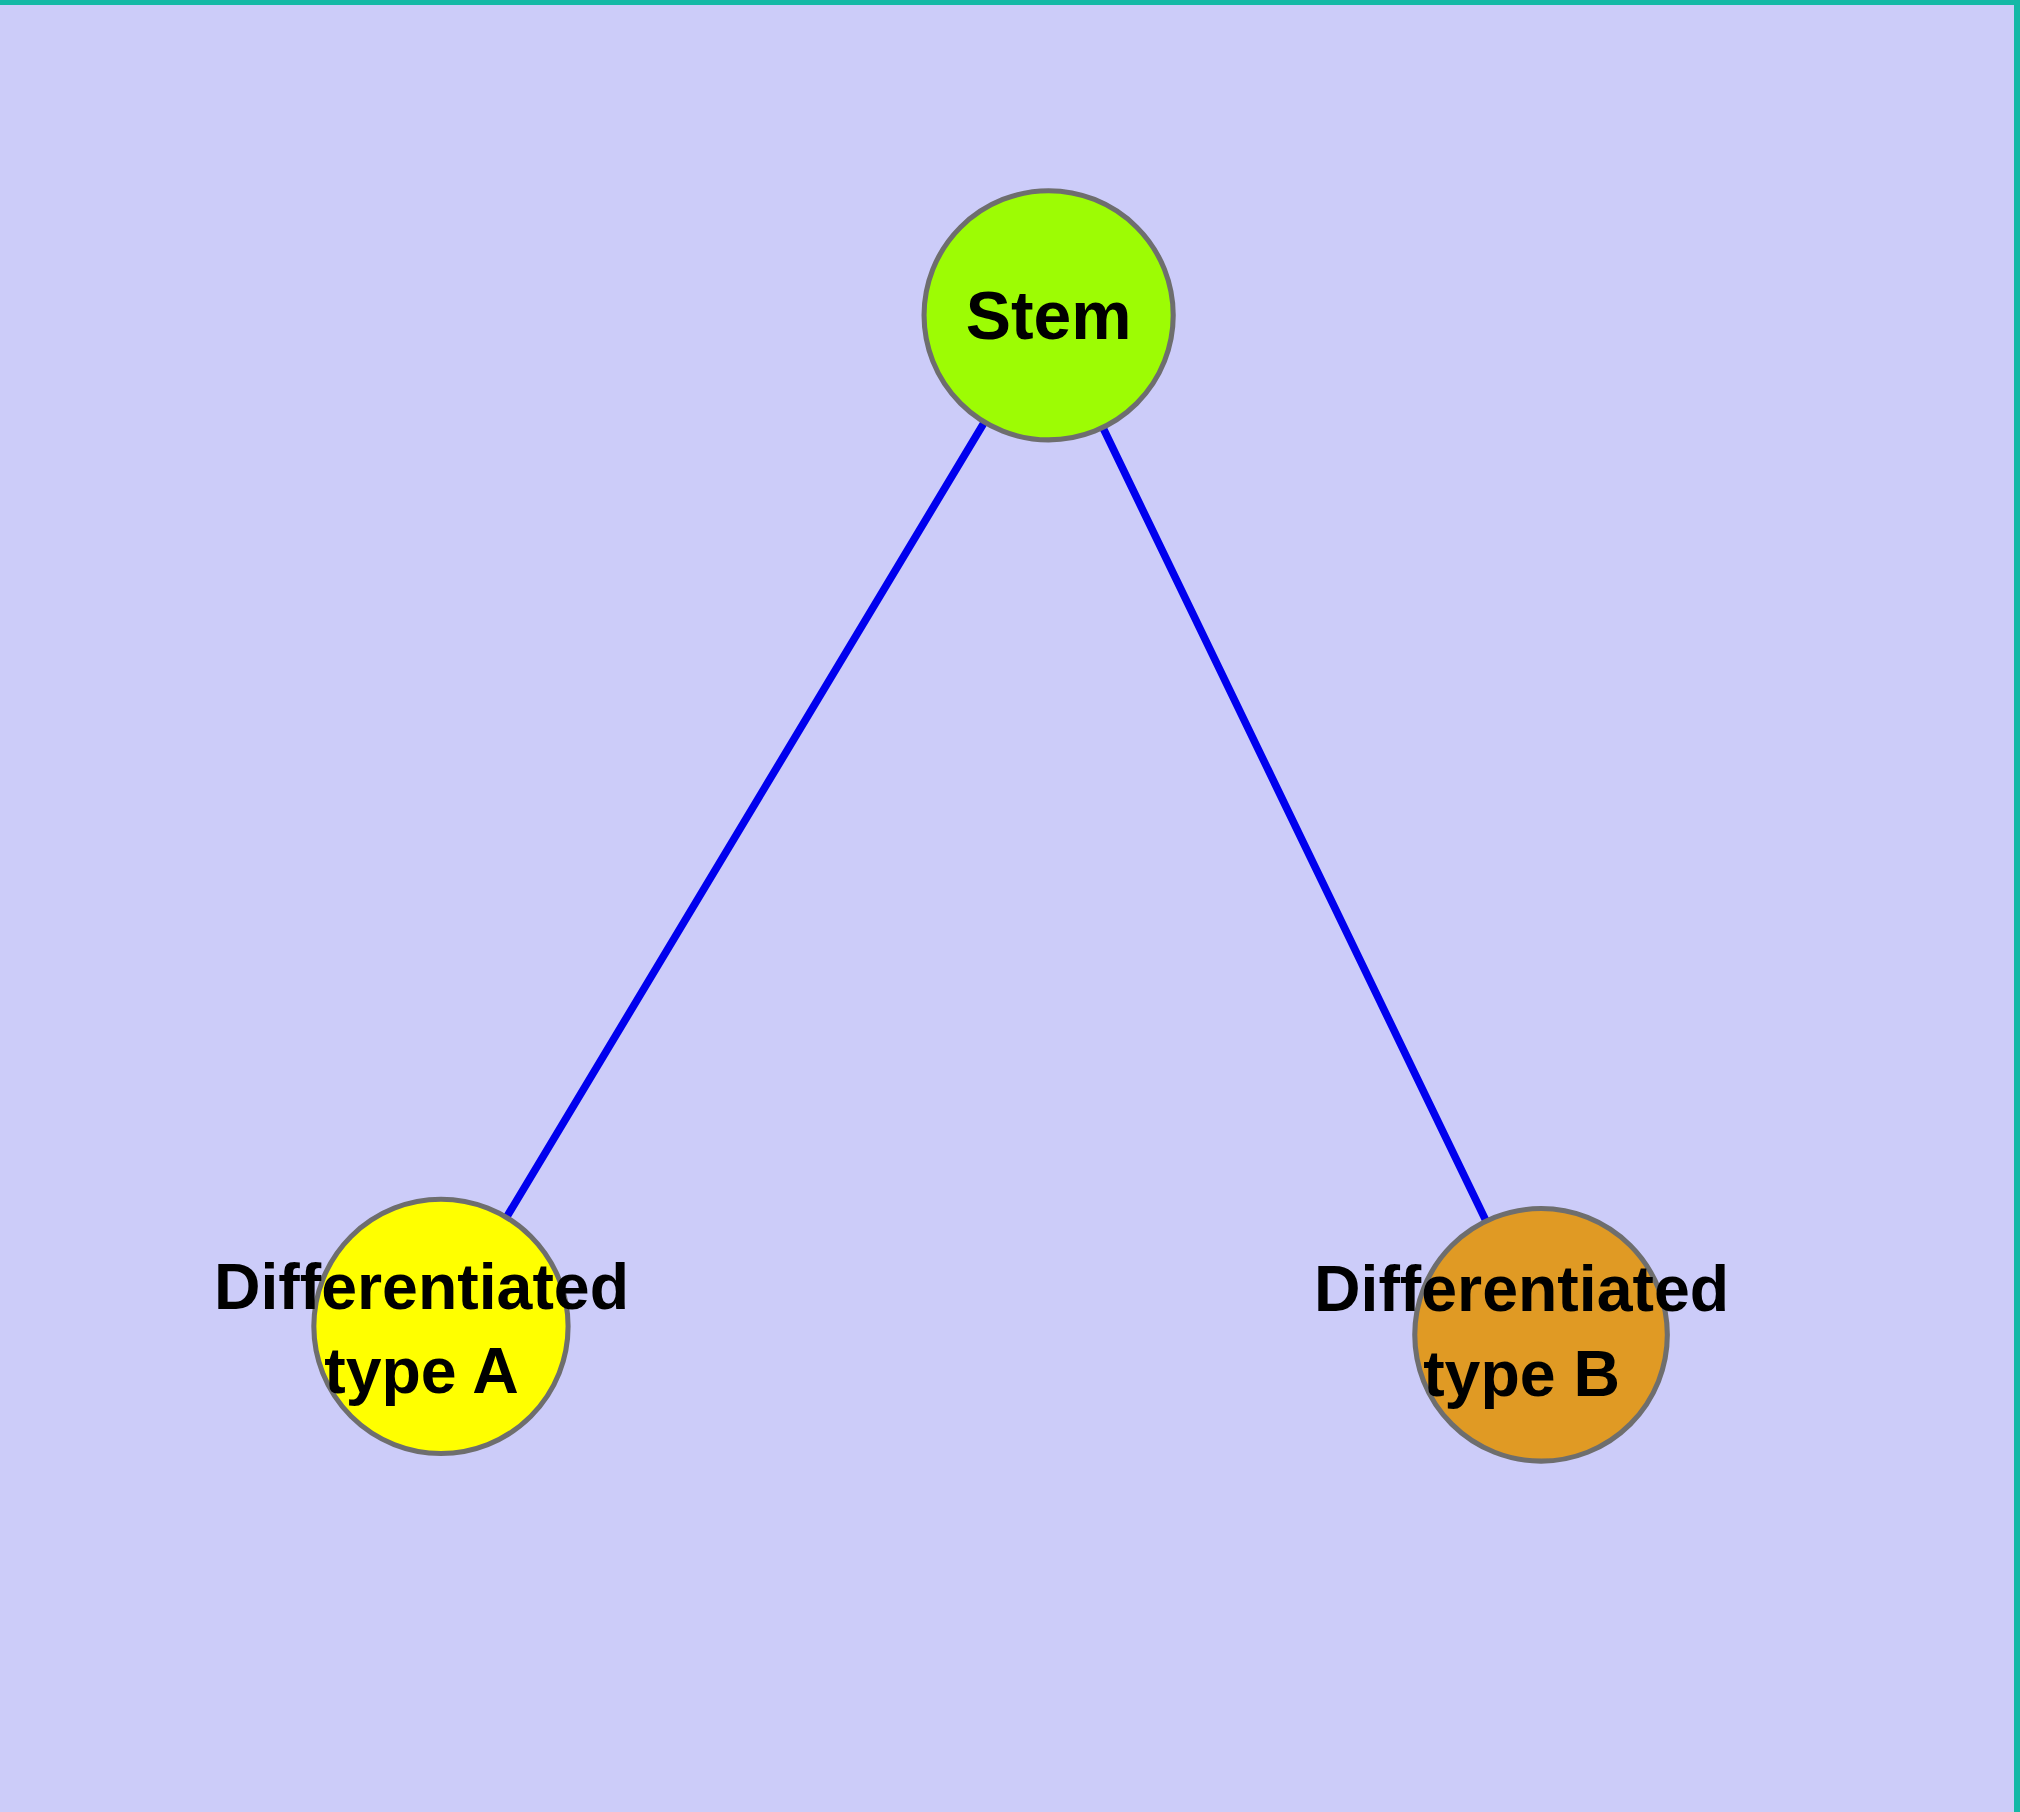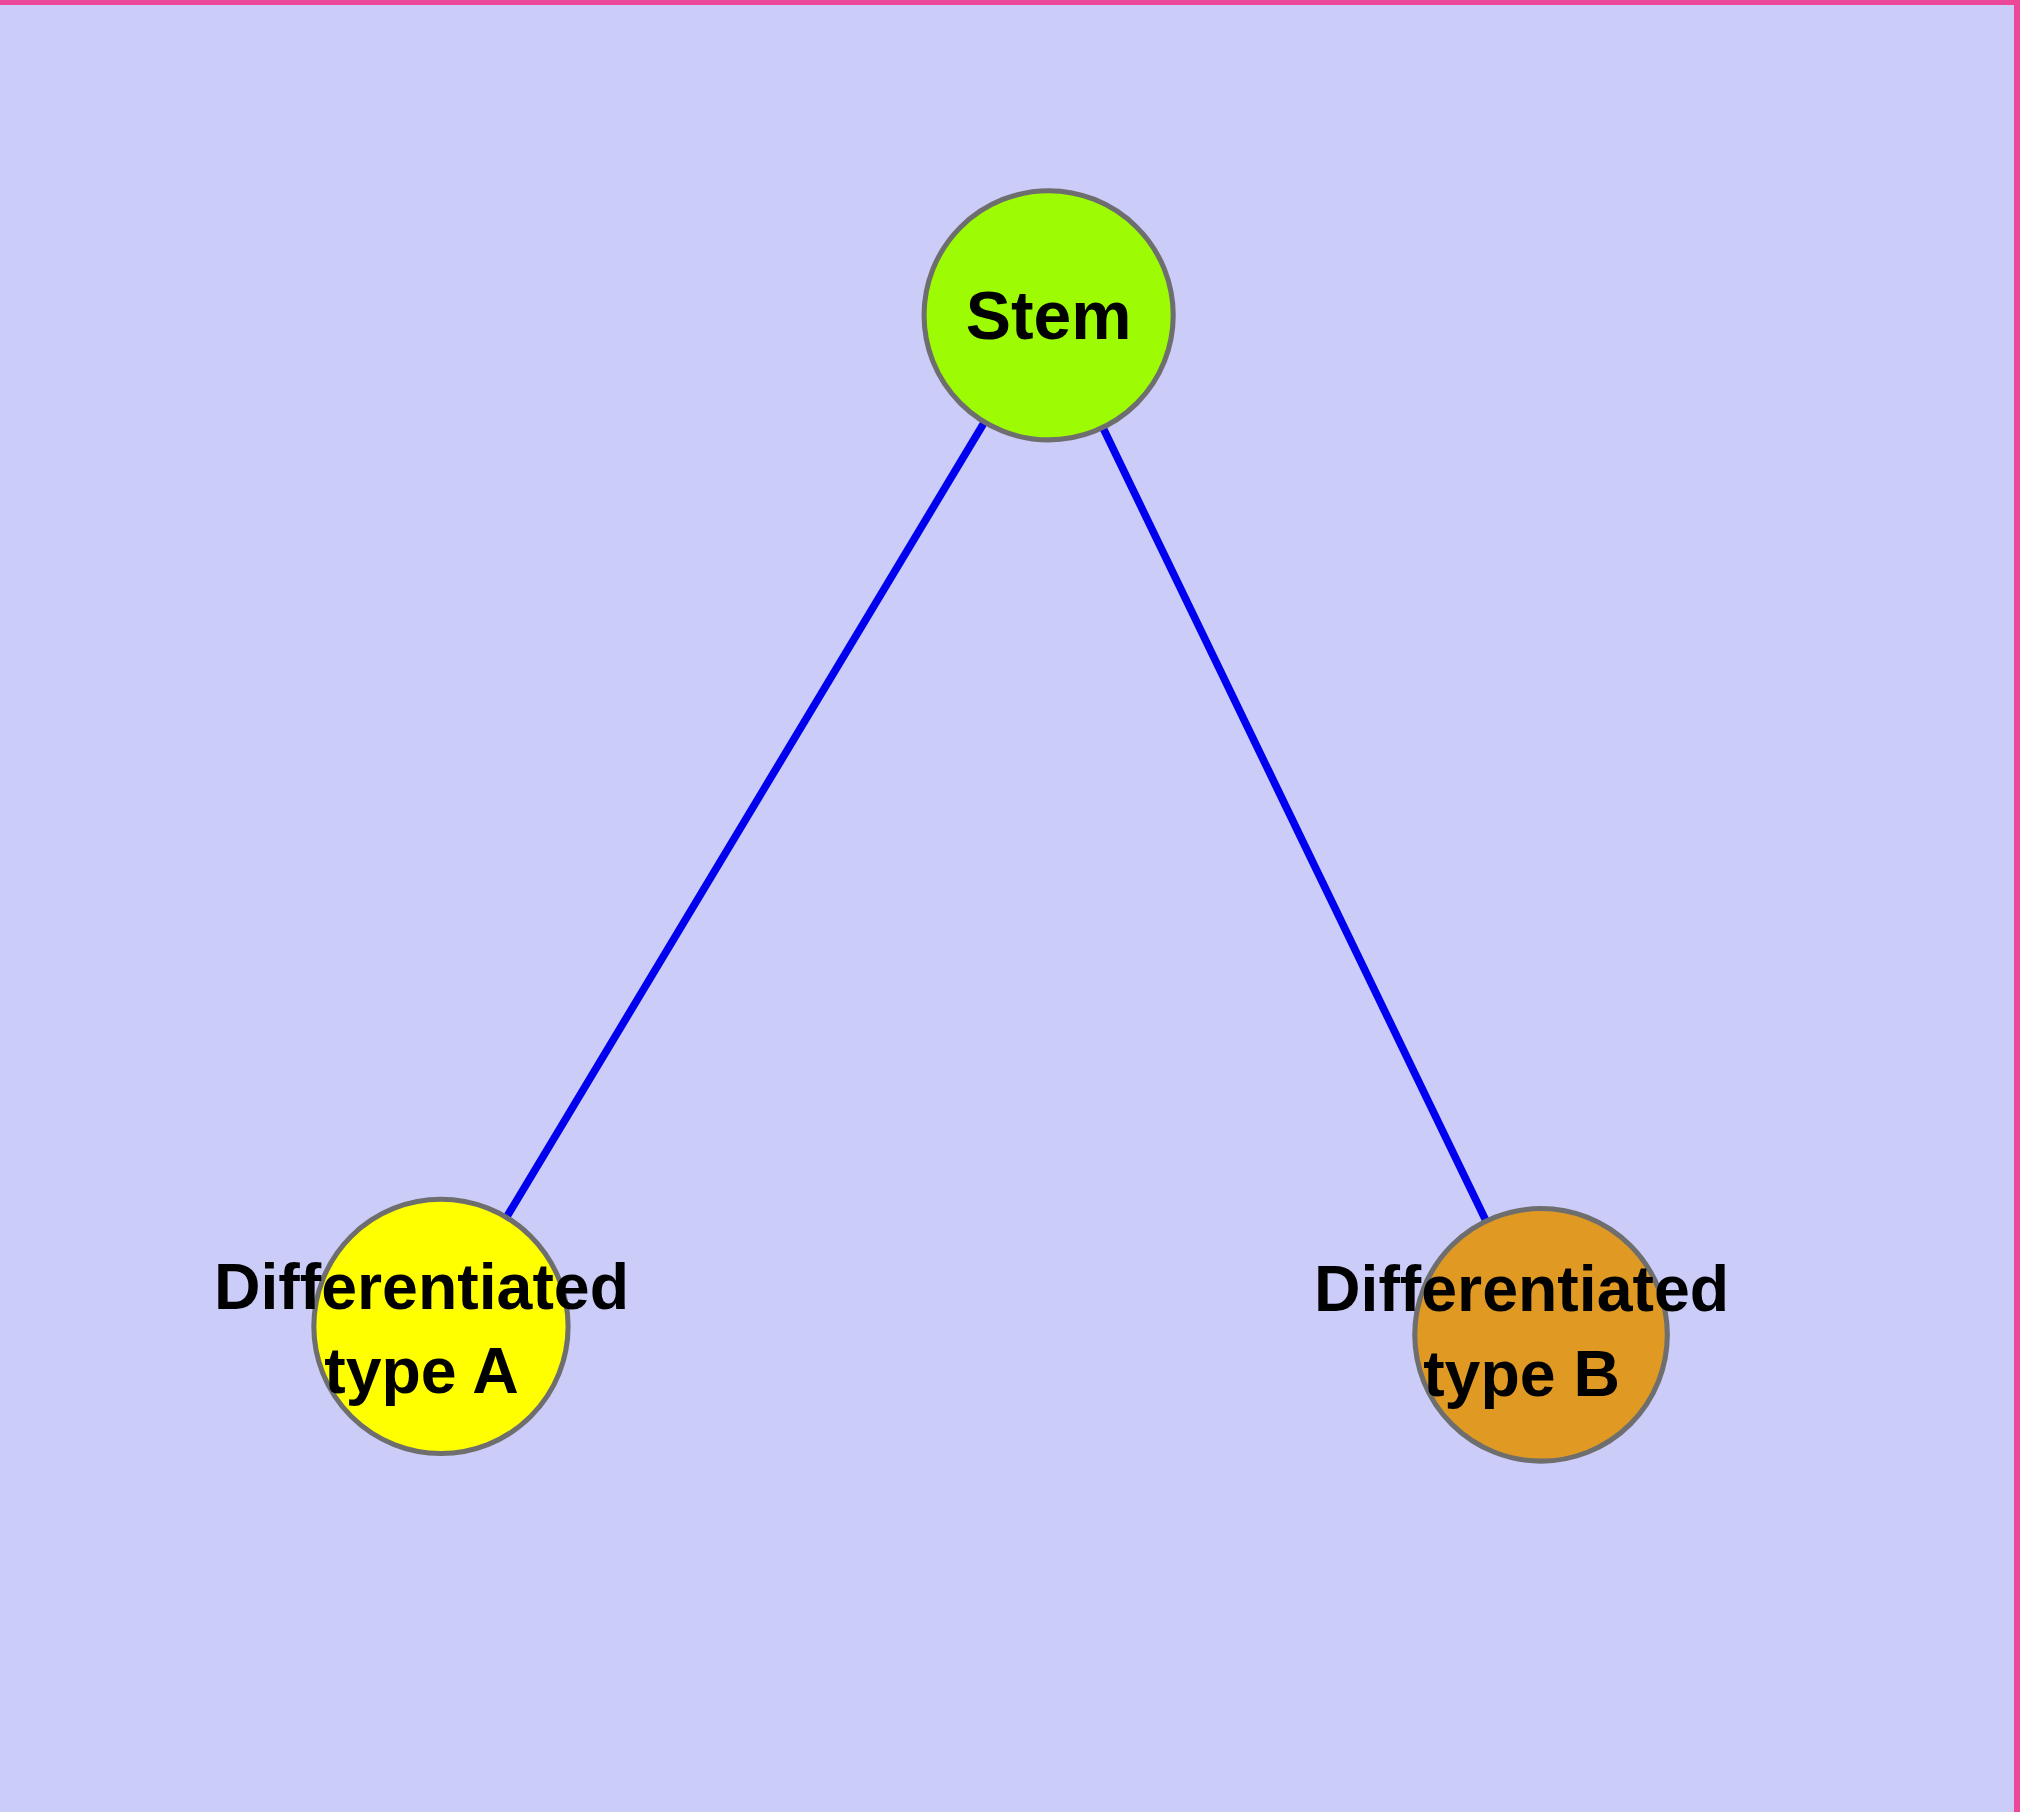--- a/index.html
+++ b/index.html
@@ -4,21 +4,21 @@
 <style>
   html, body {
     margin: 0;
     padding: 0;
     background: #ffffff;
   }
   #canvas {
     position: relative;
     width: 2021px;
     height: 1812px;
-    background: #ec4899;
+    background: #14b8a6;
     overflow: hidden;
     font-family: "Liberation Sans", sans-serif;
   }
   #plot-area {
     position: absolute;
     left: 0px;
     top: 5.1px;
     width: 2014px;
     height: 1807px;
     background: #ccccf9;

